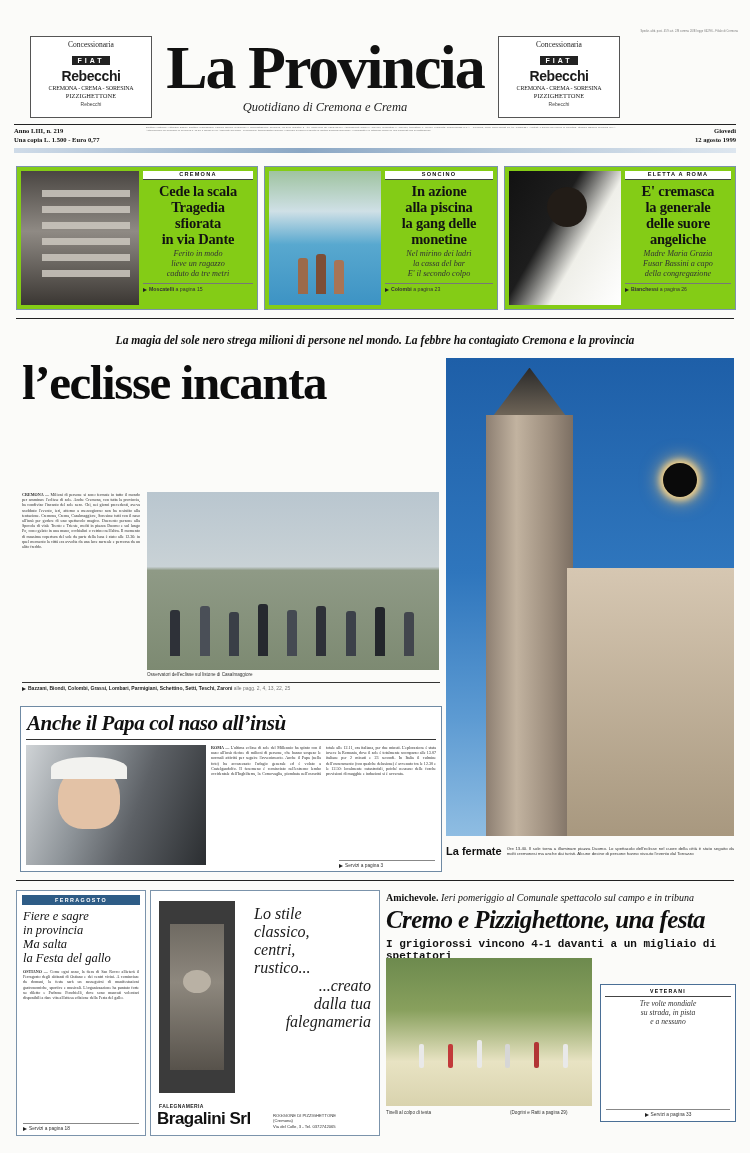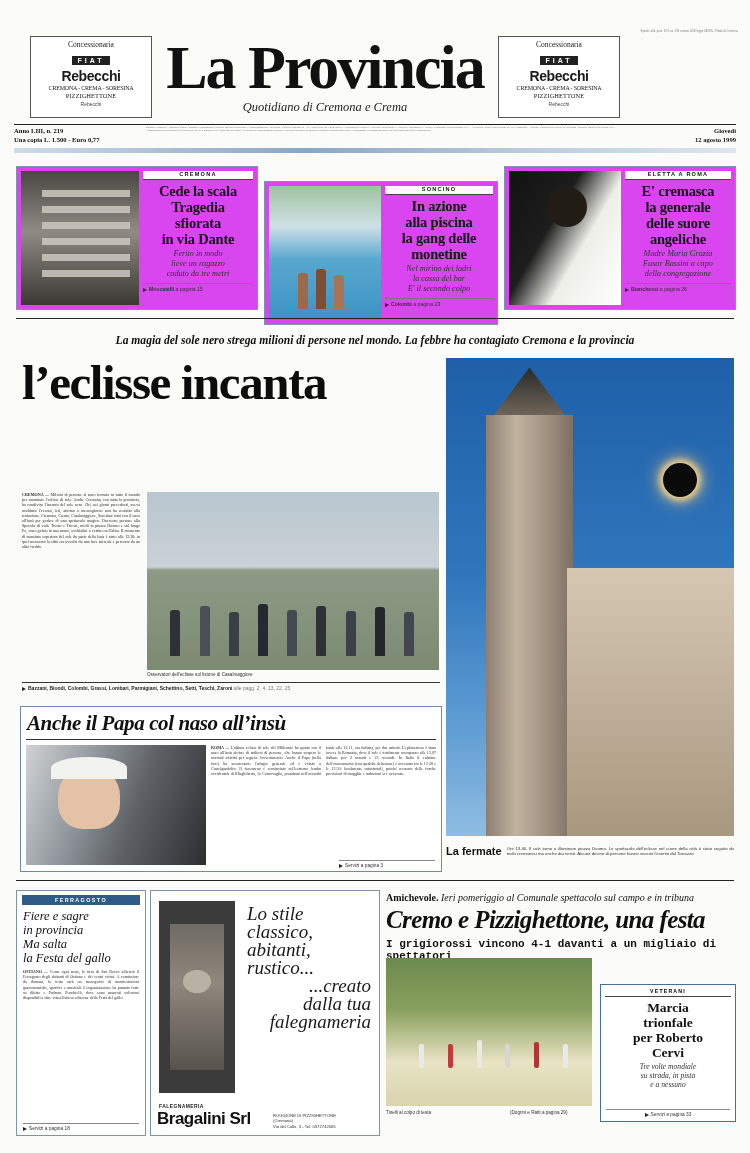--- a/index.html
+++ b/index.html
@@ -36,22 +36,22 @@
   .infoleft{position:absolute;left:0;top:0;font-family:"Liberation Serif",serif;font-size:6.6px;
             font-weight:bold;color:#111;line-height:9px;}
   .inforight{position:absolute;right:0;top:0;text-align:right;font-family:"Liberation Serif",serif;
             font-size:6.6px;font-weight:bold;color:#111;line-height:9px;}
   .infomid{position:absolute;left:132px;right:120px;top:0;font-size:2.5px;color:#777;line-height:3.1px;
            text-align:justify;font-family:"Liberation Sans",sans-serif;}
   .bluebar{position:absolute;left:14px;right:14px;top:148px;height:5px;
            background:linear-gradient(90deg,#cfdbe8,#8ba7c4 40%,#b9cadb 70%,#dde6ef);}
 
   
-  .teaser{position:absolute;top:166px;height:142px;border:1px solid #7b93ab;background:#d946ef;}
-  .t1{left:16px;width:240px;} .t2{left:264px;width:232px;margin-top:15px;} .t3{left:504px;width:230px;}
+  .teaser{position:absolute;top:166px;height:142px;border:1px solid #7b93ab;background:#84cc16;}
+  .t1{left:16px;width:240px;} .t2{left:264px;width:232px;} .t3{left:504px;width:230px;}
   .teaser .ph{position:absolute;left:4px;top:4px;bottom:4px;width:118px;background:#555;overflow:hidden;}
   .t2 .ph,.t3 .ph{width:112px;}
   .teaser .tx{position:absolute;right:4px;top:4px;bottom:4px;left:126px;text-align:center;}
   .t2 .tx,.t3 .tx{left:120px;}
   .kicker{background:#fff;color:#111;font-family:"Liberation Sans",sans-serif;font-weight:bold;
           font-size:5.6px;letter-spacing:1.2px;border-bottom:1px solid #444;padding-bottom:2px;margin-bottom:3px;}
   .thead{font-family:"Liberation Serif",serif;font-weight:bold;font-size:14.5px;line-height:16px;color:#121212;letter-spacing:-.2px;}
   .tsub{font-family:"Liberation Serif",serif;font-style:italic;font-size:8.2px;line-height:10px;color:#333;margin-top:2px;}
   .tref{font-family:"Liberation Sans",sans-serif;font-size:5.2px;color:#333;border-top:1px solid #777;
         margin-top:4px;padding-top:2px;text-align:left;}
@@ -109,22 +109,22 @@
   .ferhead{margin:4px 6px 0;font-family:"Liberation Serif",serif;font-style:italic;font-size:12.5px;
            line-height:14px;color:#111;}
   .fertext{margin:4px 6px 0;font-size:4.1px;line-height:5.2px;text-align:justify;color:#2b2b2b;}
   .fertext b{font-weight:bold;}
   .ferref{position:absolute;left:6px;right:6px;bottom:4px;font-family:"Liberation Sans",sans-serif;
           font-size:4.8px;color:#333;border-top:1px solid #888;padding-top:2px;}
 
   
   .adbig{position:absolute;left:150px;top:890px;width:228px;height:244px;border:1px solid #7b93ab;background:#fff;}
   .adbig .door{position:absolute;left:8px;top:10px;width:76px;height:192px;background:#3b3b3b;overflow:hidden;}
-  .adbig .slog{position:absolute;left:96px;top:14px;right:8px;font-family:"Liberation Serif",serif;
-               font-style:italic;font-size:19px;line-height:18px;color:#1a1a1a;}
+  .adbig .slog{position:absolute;left:103px;top:14px;right:8px;font-family:"Liberation Serif",serif;
+               font-style:italic;font-size:16px;line-height:18px;color:#1a1a1a;}
   .adbig .slog2{text-align:right;}
   .adbig .fal{position:absolute;left:8px;bottom:26px;font-family:"Liberation Sans",sans-serif;
               font-size:5px;font-weight:bold;letter-spacing:.4px;color:#222;}
   .adbig .brandbig{position:absolute;left:6px;bottom:6px;font-family:"Liberation Sans",sans-serif;
               font-weight:bold;font-size:17px;color:#111;letter-spacing:-.5px;}
   .adbig .addr{position:absolute;left:122px;bottom:6px;font-family:"Liberation Sans",sans-serif;
               font-size:4.2px;line-height:5.4px;color:#333;}
 
   
   .sportocc{position:absolute;left:386px;top:892px;width:348px;font-size:10px;color:#111;
@@ -375,21 +375,21 @@
   </div>
 
   <div class="adbig">
     <div class="door">
       <div class="doorpanel"></div>
       <div style="position:absolute;left:32%;top:36%;width:36%;height:12%;background:#b9b1a4;border-radius:50%"></div>
     </div>
     <div class="slog">
       <div>Lo stile</div>
       <div>classico,</div>
-      <div>abitanti,</div>
+      <div>centri,</div>
       <div>rustico...</div>
       <div class="slog2">...creato</div>
       <div class="slog2">dalla tua</div>
       <div class="slog2">falegnameria</div>
     </div>
     <div class="fal">FALEGNAMERIA</div>
     <div class="brandbig">Bragalini Srl</div>
     <div class="addr">
       <div>ROGGIONE DI PIZZIGHETTONE</div>
       <div>(Cremona)</div>
@@ -408,26 +408,20 @@
     <div class="player" style="left:44%;height:28px"></div>
     <div class="player" style="left:58%;background:#d6d6d6"></div>
     <div class="player" style="left:72%;height:26px;background:#b23535"></div>
     <div class="player" style="left:86%"></div>
   </div>
   <div class="sportcapl">Tinelli al colpo di testa</div>
   <div class="sportcapr">(Dogrini e Ratti a pagina 29)</div>
 
   <div class="vetbox">
     <div class="vetlabel">VETERANI</div>
-    <div class="vethead">
-      <div>Marcia</div>
-      <div>trionfale</div>
-      <div>per Roberto</div>
-      <div>Cervi</div>
-    </div>
     <div class="vetsub">
       <div>Tre volte mondiale</div>
       <div>su strada, in pista</div>
       <div>e a nessuno</div>
     </div>
     <div class="vetref">
       <span class="arrow"></span><span>Servizi a pagina 33</span>
     </div>
   </div>
 

